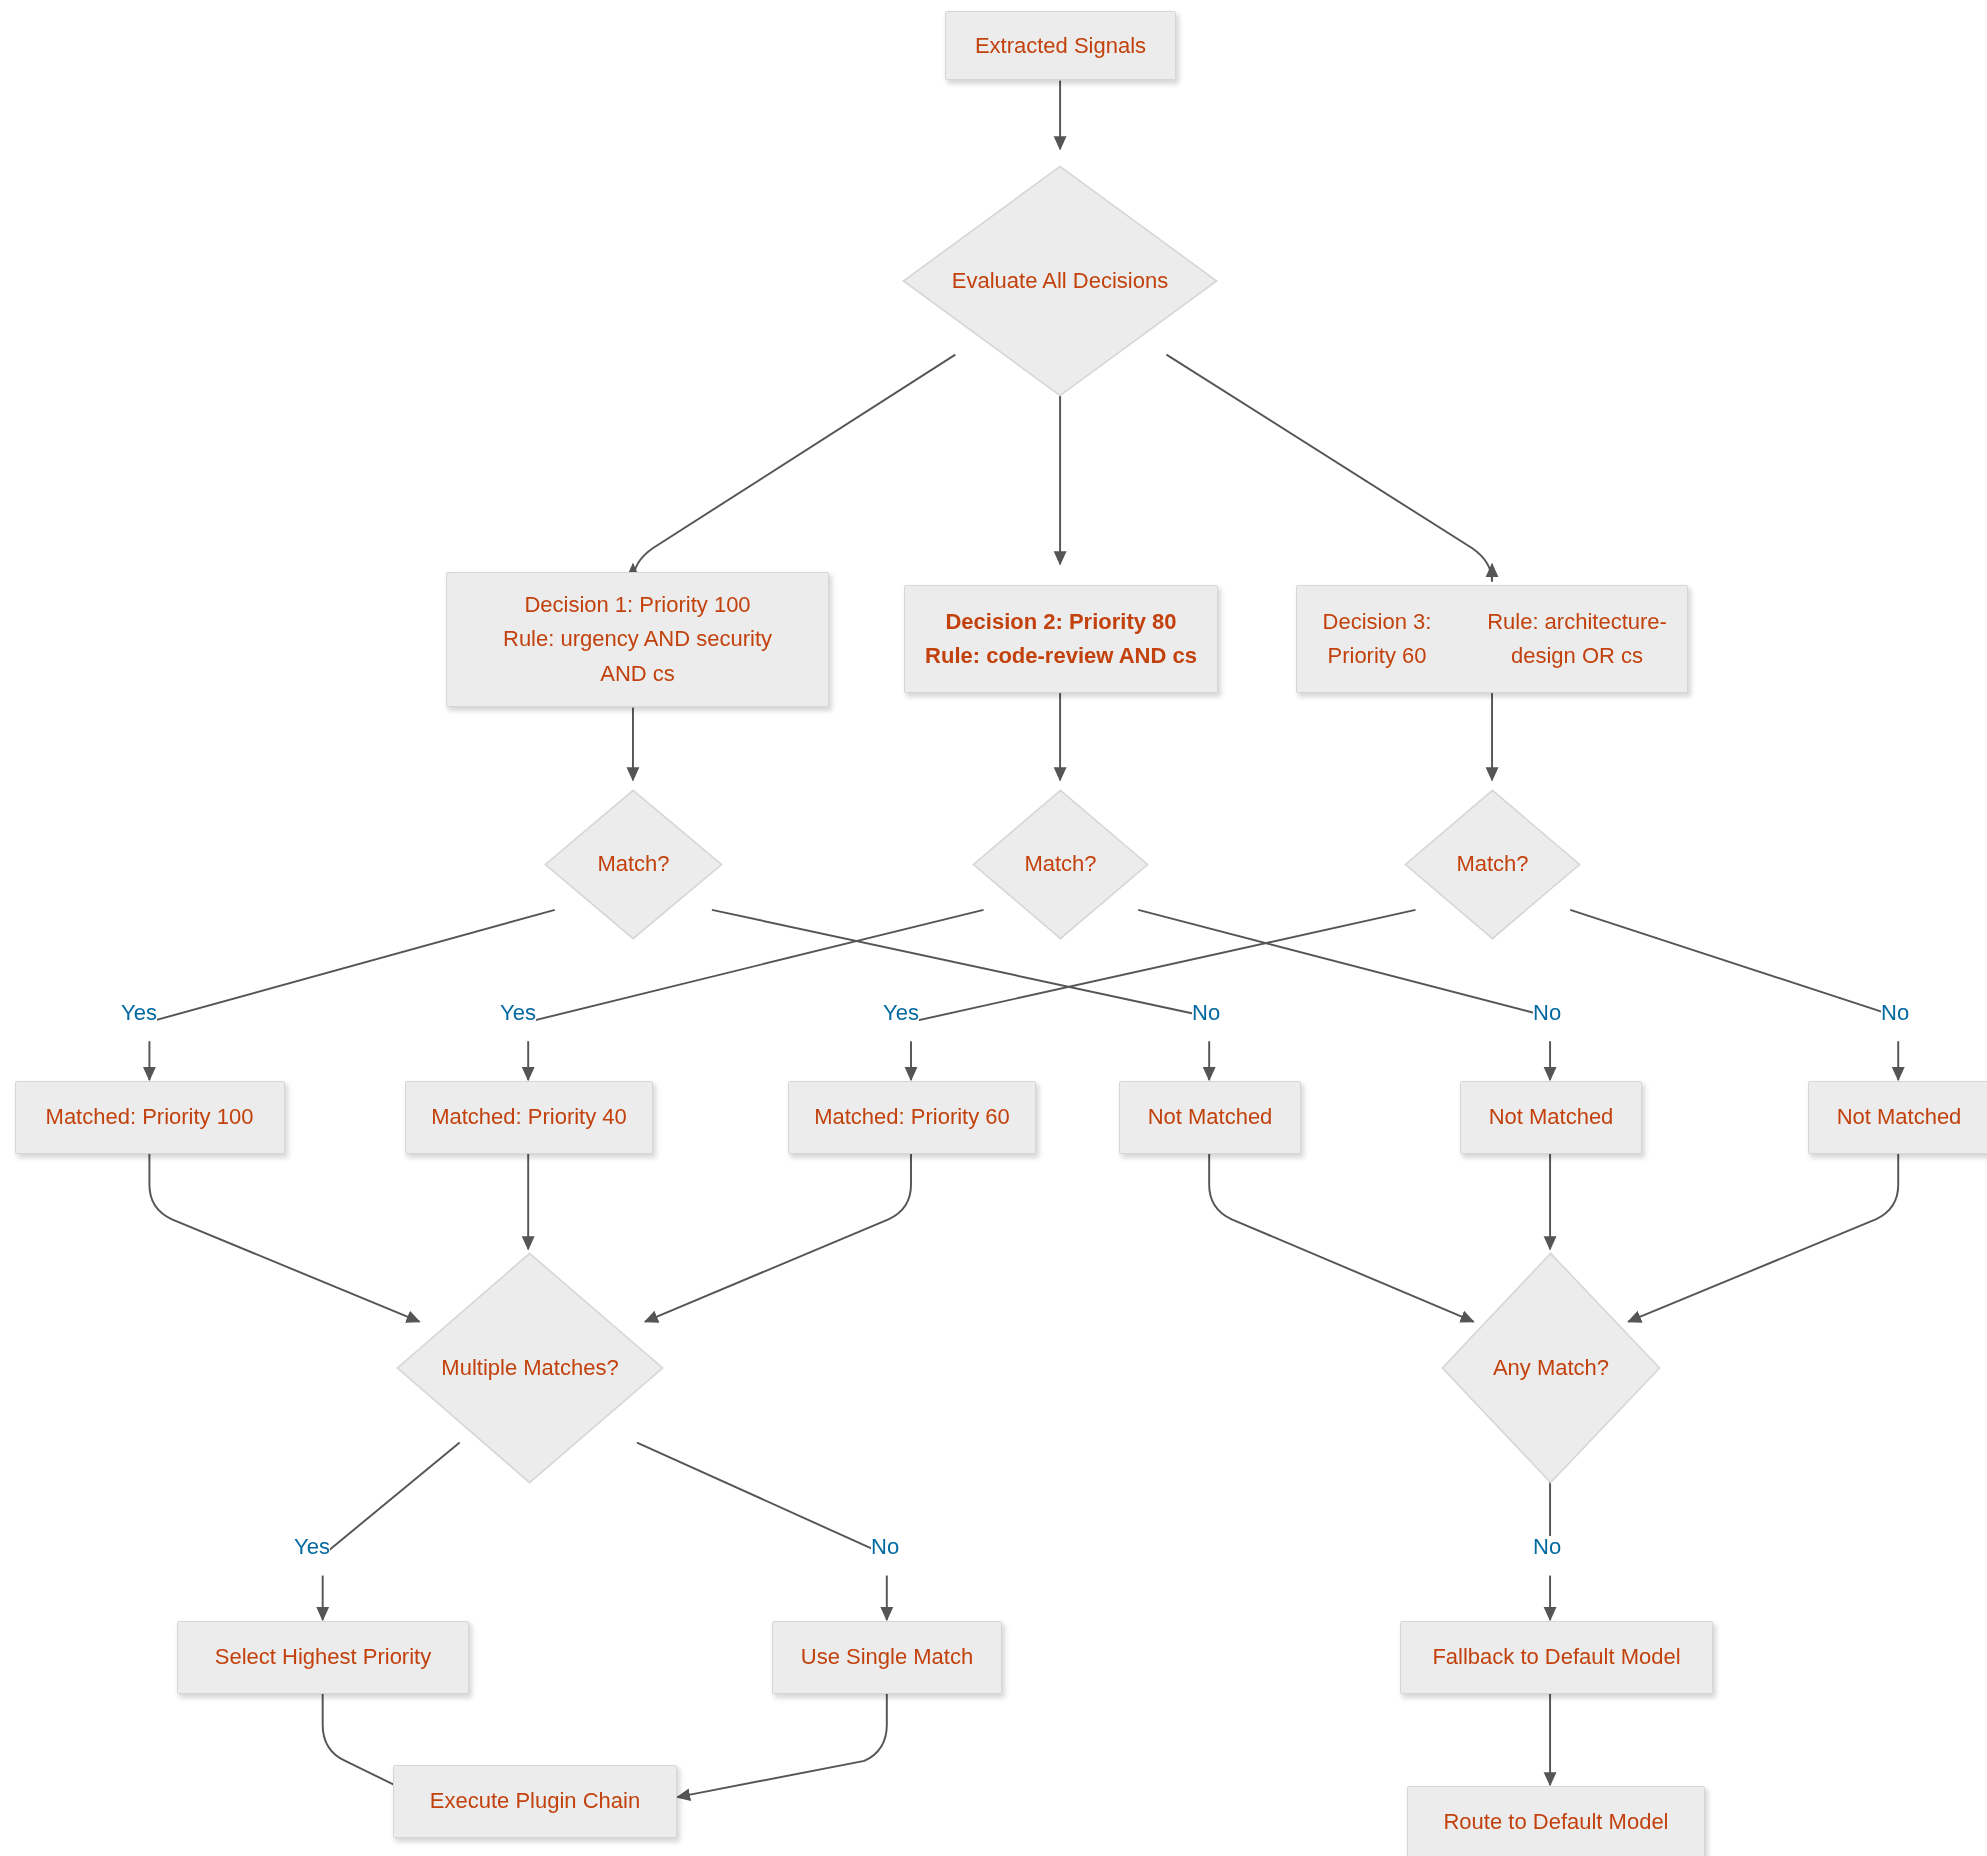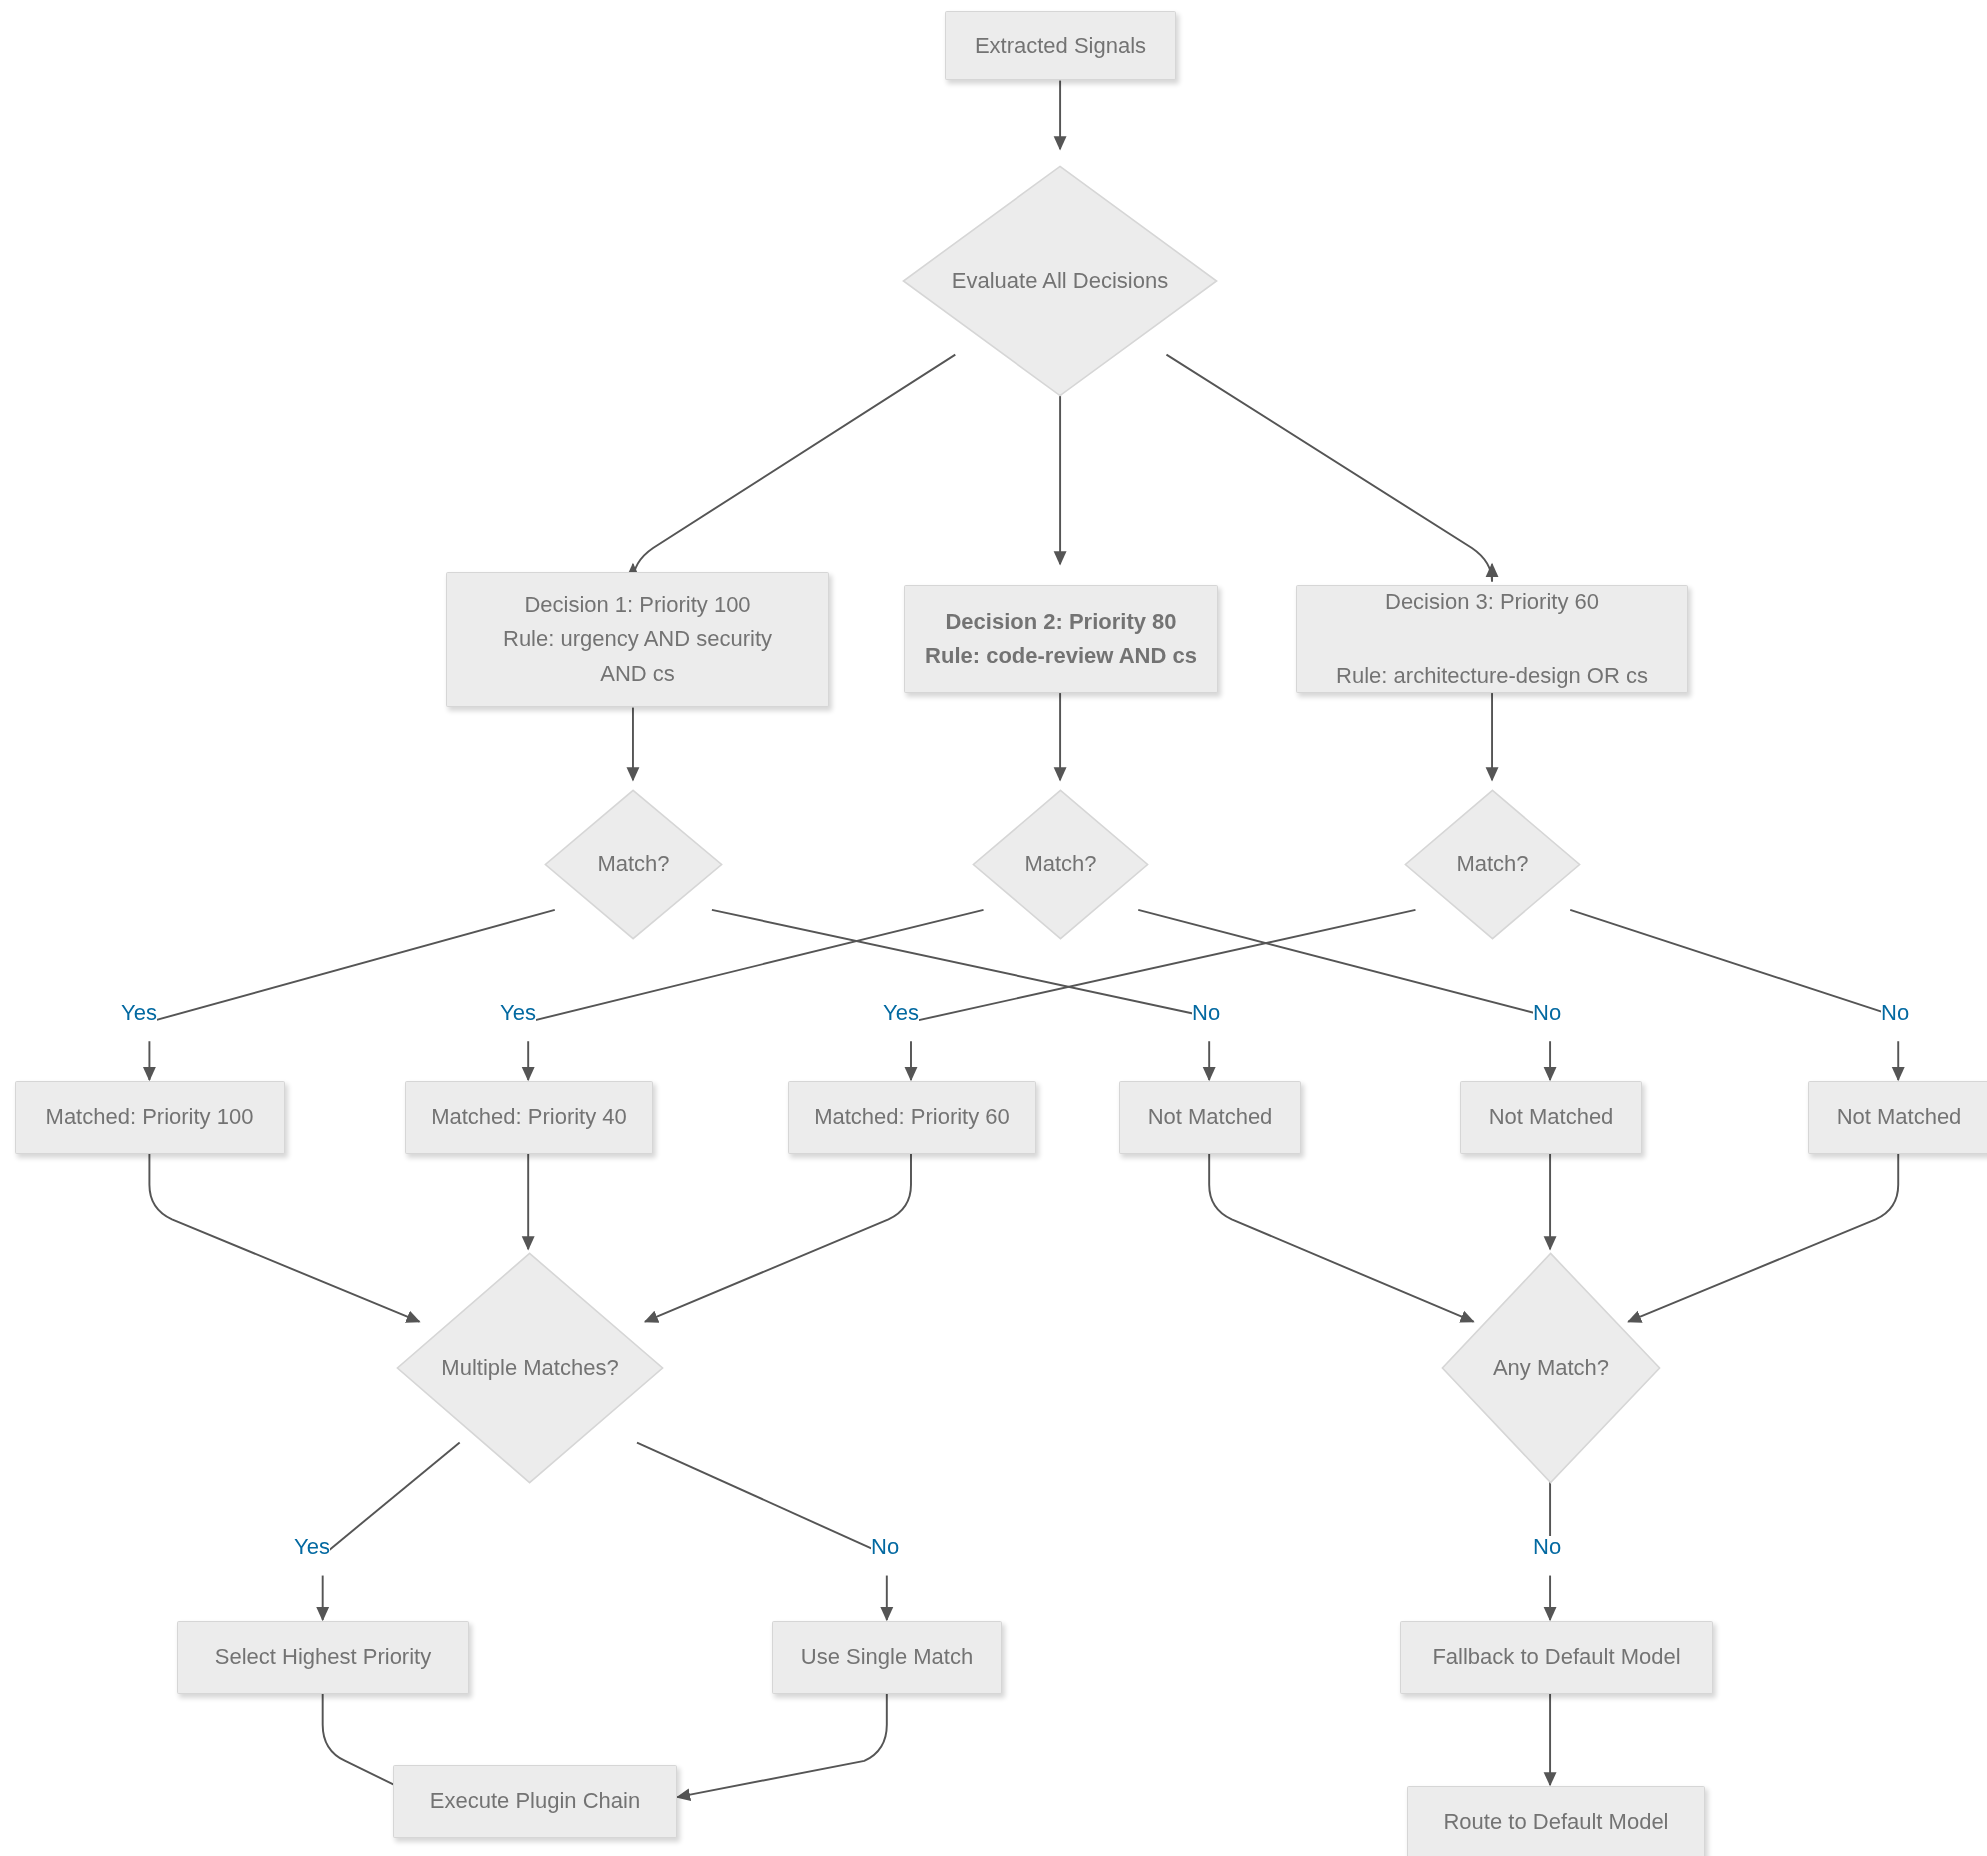--- a/index.html
+++ b/index.html
@@ -25,21 +25,21 @@
     height: 1856px;
     pointer-events: none;
   }
   .node {
     position: absolute;
     box-sizing: border-box;
     display: flex;
     align-items: center;
     justify-content: center;
     text-align: center;
-    color: #737373;
+    color: #c2410c;
     font-size: 22px;
     line-height: 1.55;
     z-index: 2;
   }
   .node.box {
     background: #ececec;
     border: 0.8px solid #d6d6d6;
     border-radius: 1.6px;
     box-shadow: 2.4px 3.2px 4.8px rgba(0,0,0,0.16);
     padding: 4.8px 14.5px;
@@ -152,21 +152,21 @@
     <span>Decision 1: Priority 100</span>
     <span>Rule: urgency AND security</span>
     <span>AND cs</span>
   </div>
 
   <div class="node box multiline" style="left:904px; top:585px; width:314px; height:108px; flex-direction:column;font-weight:bold;">
     <span>Decision 2: Priority 80</span>
     <span>Rule: code-review AND cs</span>
   </div>
 
-  <div class="node box multiline" style="left:1296px; top:585px; width:392px; height:108px; flex-direction:column;gap:39px;">
+  <div class="node box multiline" style="left:1296px; top:585px; width:392px; height:108px; flex-direction:row;gap:39px;">
     <span>Decision 3: Priority 60</span>
     <span>Rule: architecture-design OR cs</span>
   </div>
 
   <div class="node diamond" style="left:543px; top:788px; width:181px; height:153px;">
     <svg class="diamond-shape" viewBox="0 0 225 190" preserveAspectRatio="none">
       <polygon points="112,3 222,95 112,187 3,95" fill="#ececec" stroke="#d6d6d6" stroke-width="2"></polygon>
     </svg>
     <span class="diamond-label">Match?</span>
   </div>

